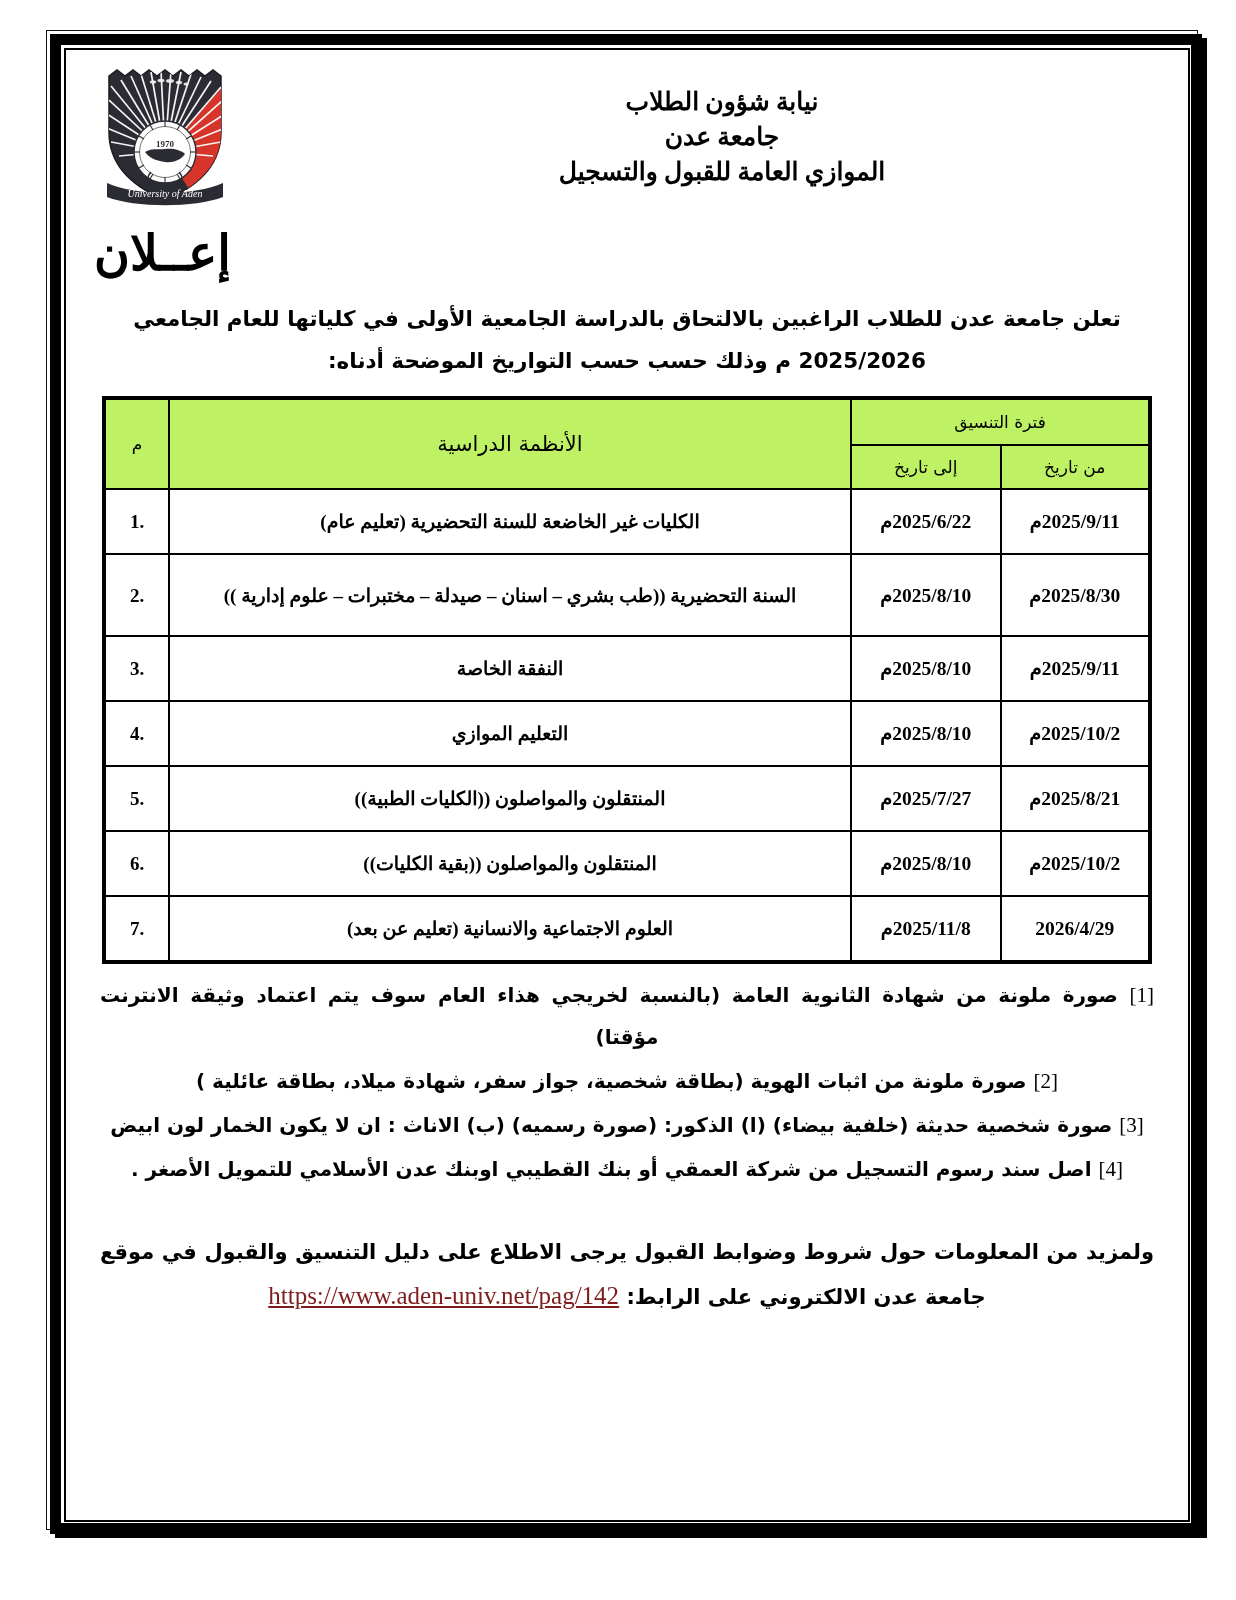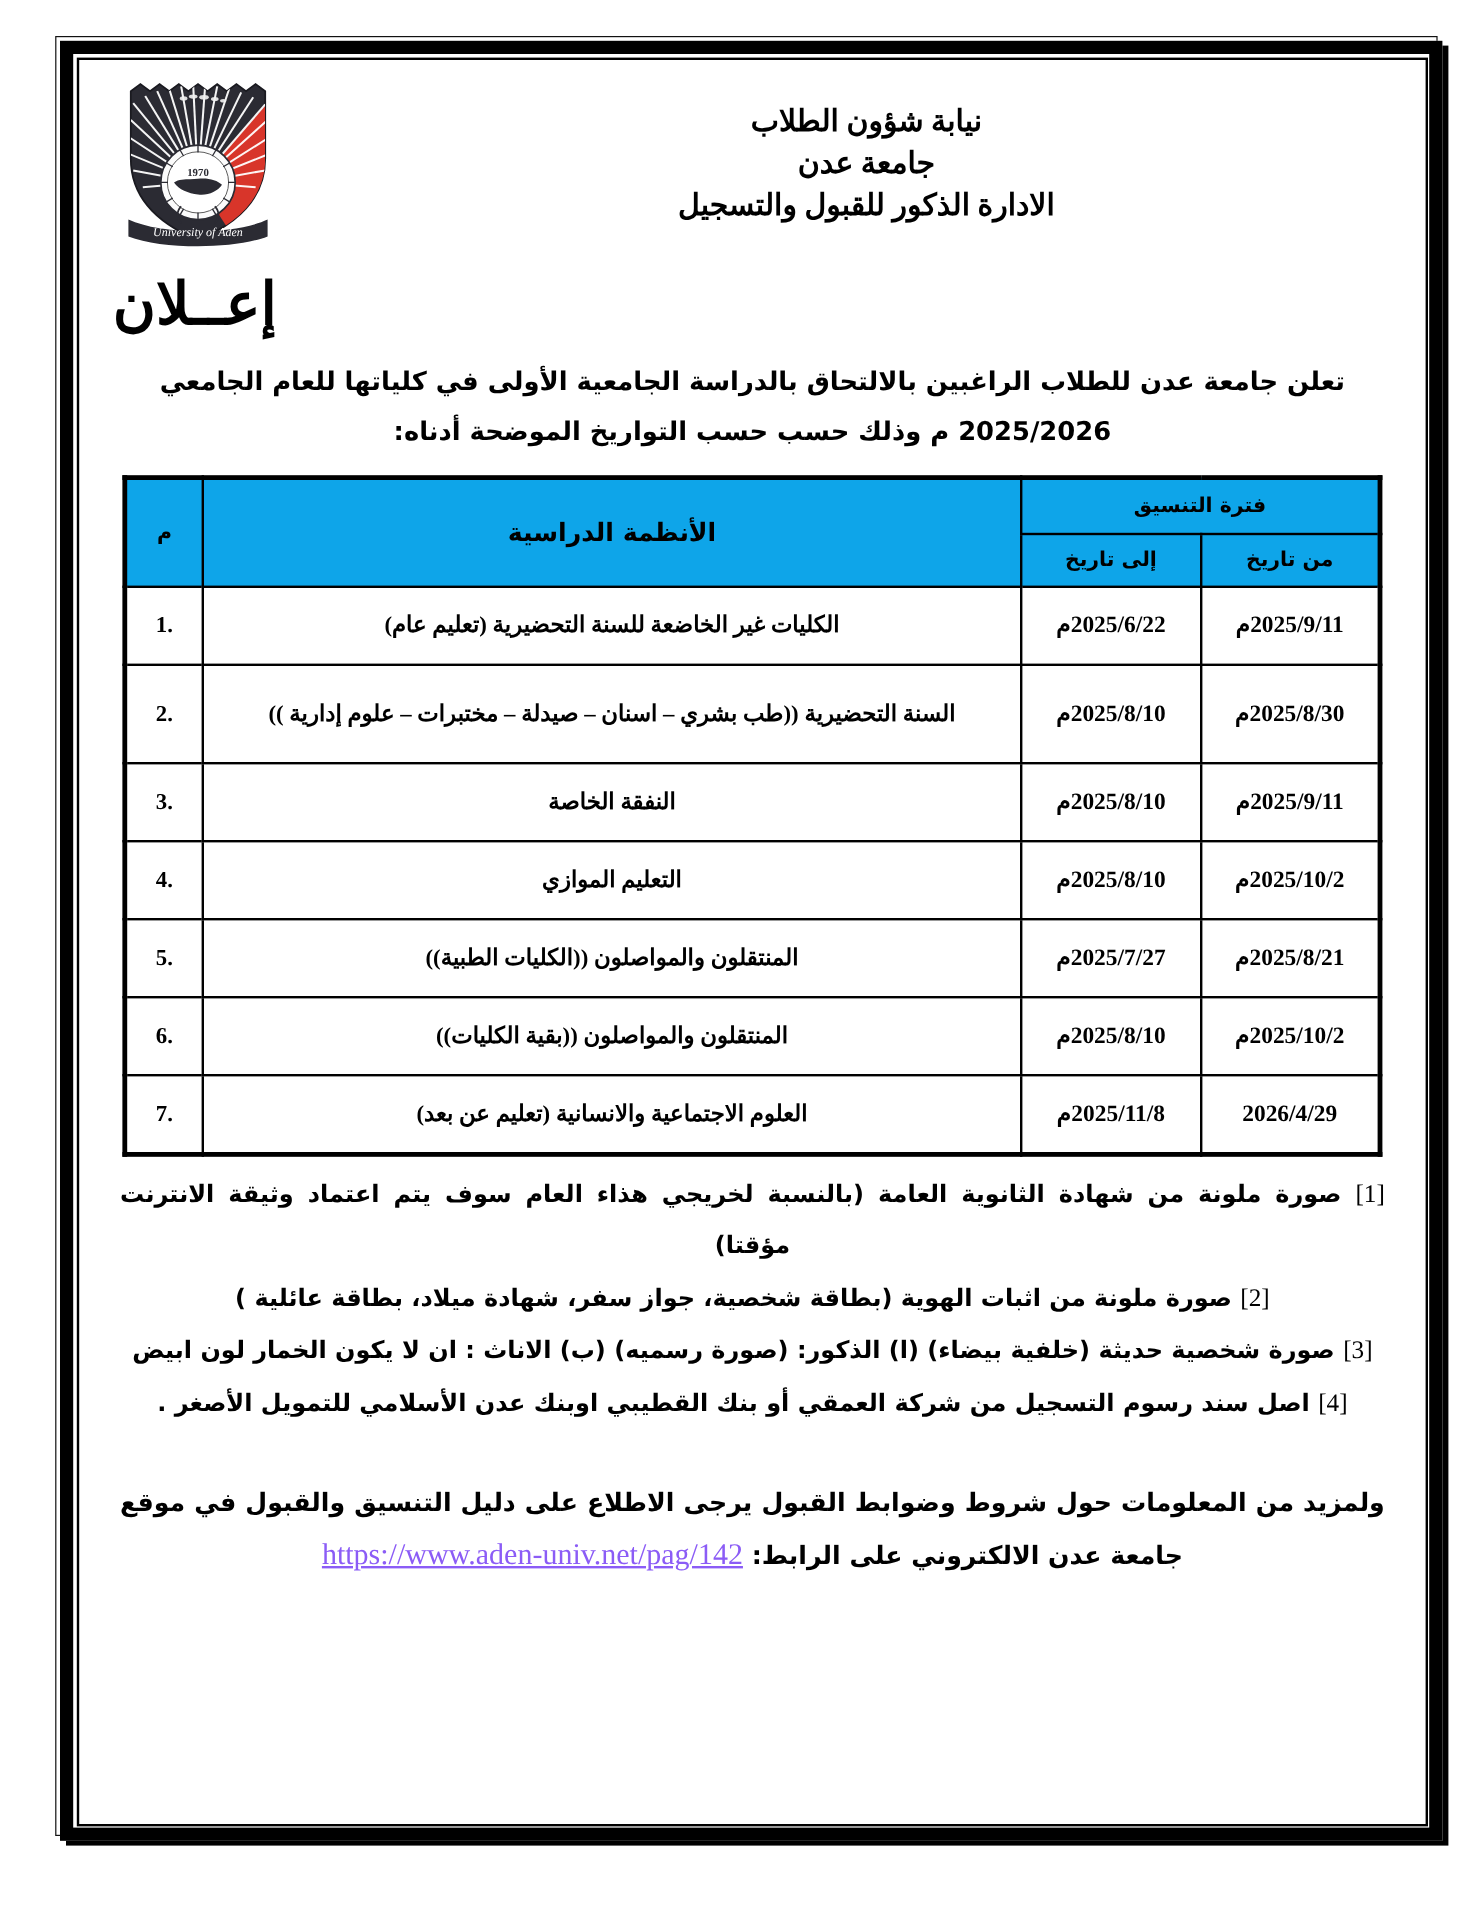--- a/index.html
+++ b/index.html
@@ -127,23 +127,23 @@
     border-collapse: collapse;
     table-layout: fixed;
     direction: rtl;
     border: 4px solid #000;
   }
   table.sched th, table.sched td {
     border: 2px solid #000;
     padding: 0;
   }
   thead th {
-    background: #0ea5e9;
+    background: #bef264;
     font-family: "DejaVu Sans", "Liberation Sans", sans-serif;
-    font-weight: bold;
+    font-weight: normal;
     font-size: 17px;
     text-align: center;
     color: #000;
   }
   th.h-idx  { width: 62px; }
   th.h-sys  { width: auto; }
   th.h-per  { width: 296px; }
   th.h-from, th.h-to { width: 148px; }
   th.h-period-top { height: 44px; }
   th.h-sub { height: 42px; font-size: 17px; margin-top: 26px; }
@@ -214,21 +214,21 @@
     margin-top: 40px;
     font-family: "DejaVu Sans", "Liberation Sans", sans-serif;
     font-weight: bold;
     font-size: 21px;
     line-height: 44px;
     text-align: justify;
     text-align-last: center;
     padding: 0 6px;
   }
   .footer-note .url {
-    color: #8b5cf6;
+    color: #7f1d1d;
     text-decoration: underline;
     font-family: "Liberation Serif", "DejaVu Serif", serif;
     font-weight: normal;
     font-size: 25px;
     direction: ltr;
     unicode-bidi: embed;
   }
 </style>
 </head>
 <body>
@@ -319,21 +319,21 @@
           <path d="M84 112 C88 116 88 122 84 126" stroke="#2B2B33" stroke-width="1.5" fill="none"></path>
 
           <path d="M12 123 C40 136 100 136 128 123 L128 137 C100 148 40 148 12 137 Z" fill="#2B2B33"></path>
           <text x="70" y="137" text-anchor="middle" font-family="'Liberation Serif',serif" font-size="10" font-style="italic" fill="#ffffff">University of Aden</text>
         </svg>
       </div>
 
       <div class="org-lines">
         <div>نيابة شؤون الطلاب</div>
         <div>جامعة عدن</div>
-        <div>الادارة الذكور للقبول والتسجيل</div>
+        <div>الموازي العامة للقبول والتسجيل</div>
       </div>
     </div>
 
     <div class="announce-title">إعــلان</div>
 
     <div class="intro">تعلن جامعة عدن للطلاب الراغبين بالالتحاق بالدراسة الجامعية الأولى في كلياتها للعام الجامعي 2025/2026 م وذلك حسب حسب التواريخ الموضحة أدناه:</div>
 
     <div class="tbl-wrap">
       <table class="sched">
         <thead>

